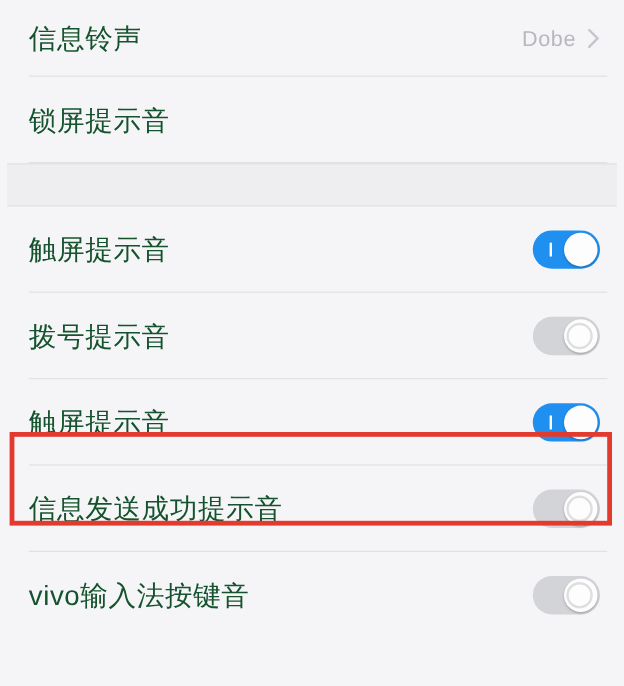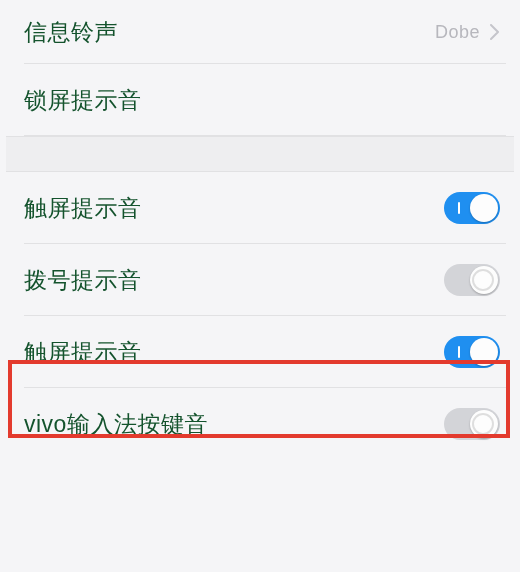--- a/index.html
+++ b/index.html
@@ -188,20 +188,27 @@
     </div>
 
     <div class="row">
       <span class="label">触屏提示音</span>
       <div class="toggle on">
         <div class="knob"></div>
       </div>
       <div class="divider"></div>
     </div>
 
+    <div class="row">
+      <span class="label">信息发送成功提示音</span>
+      <div class="toggle off">
+        <div class="knob"></div>
+      </div>
+      <div class="divider"></div>
+    </div>
 
     <div class="row">
       <span class="label">vivo输入法按键音</span>
       <div class="toggle off">
         <div class="knob"></div>
       </div>
     </div>
   </div>
 
   <div class="highlight-box" style="top: 360px; left: 8px; width: 502px; height: 78px;"></div>

